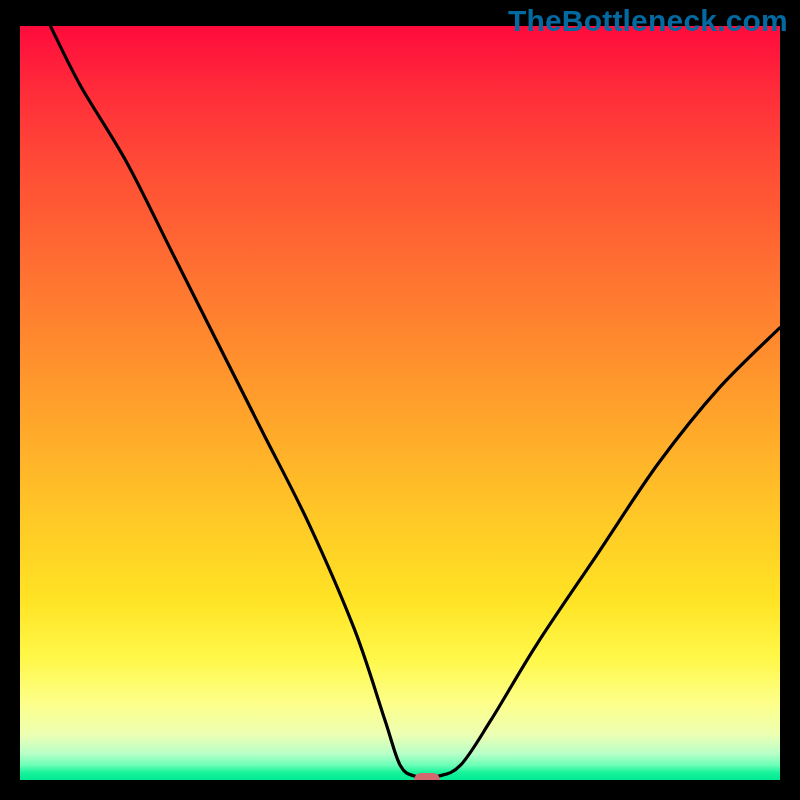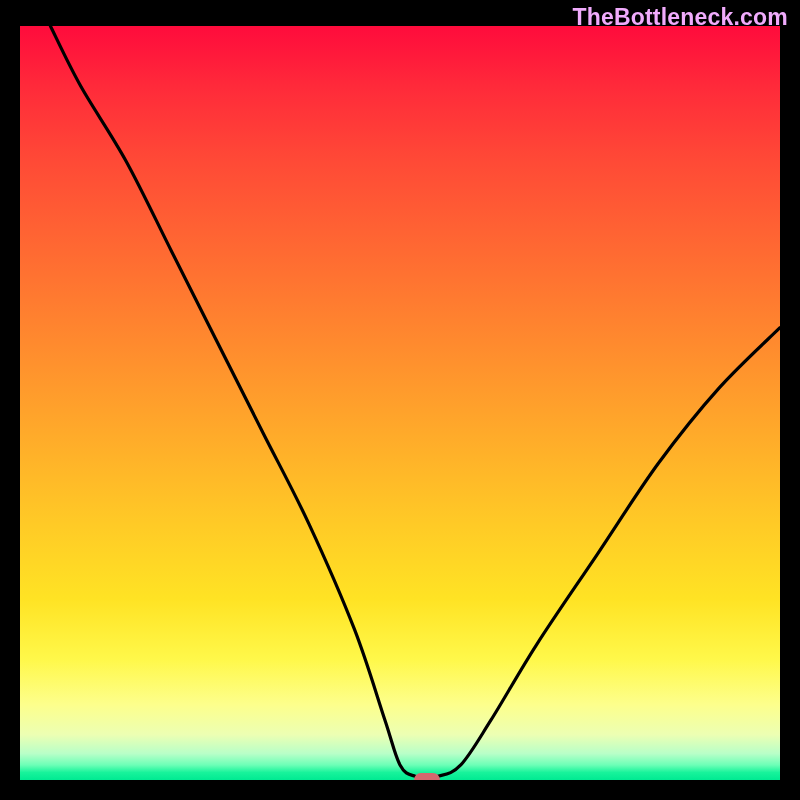--- a/index.html
+++ b/index.html
@@ -14,22 +14,22 @@
   .frame {
     position: relative;
     width: 800px;
     height: 800px;
     background: #000;
   }
   .watermark {
     position: absolute;
     top: 4px;
     right: 12px;
-    color: #f0abfc;
-    font-size: 23px;
+    color: #0369a1;
+    font-size: 30px;
     font-weight: 600;
     letter-spacing: 0.2px;
     z-index: 50;
     user-select: none;
   }
   .plot-area {
     position: absolute;
     left: 20px;
     top: 26px;
     width: 760px;

